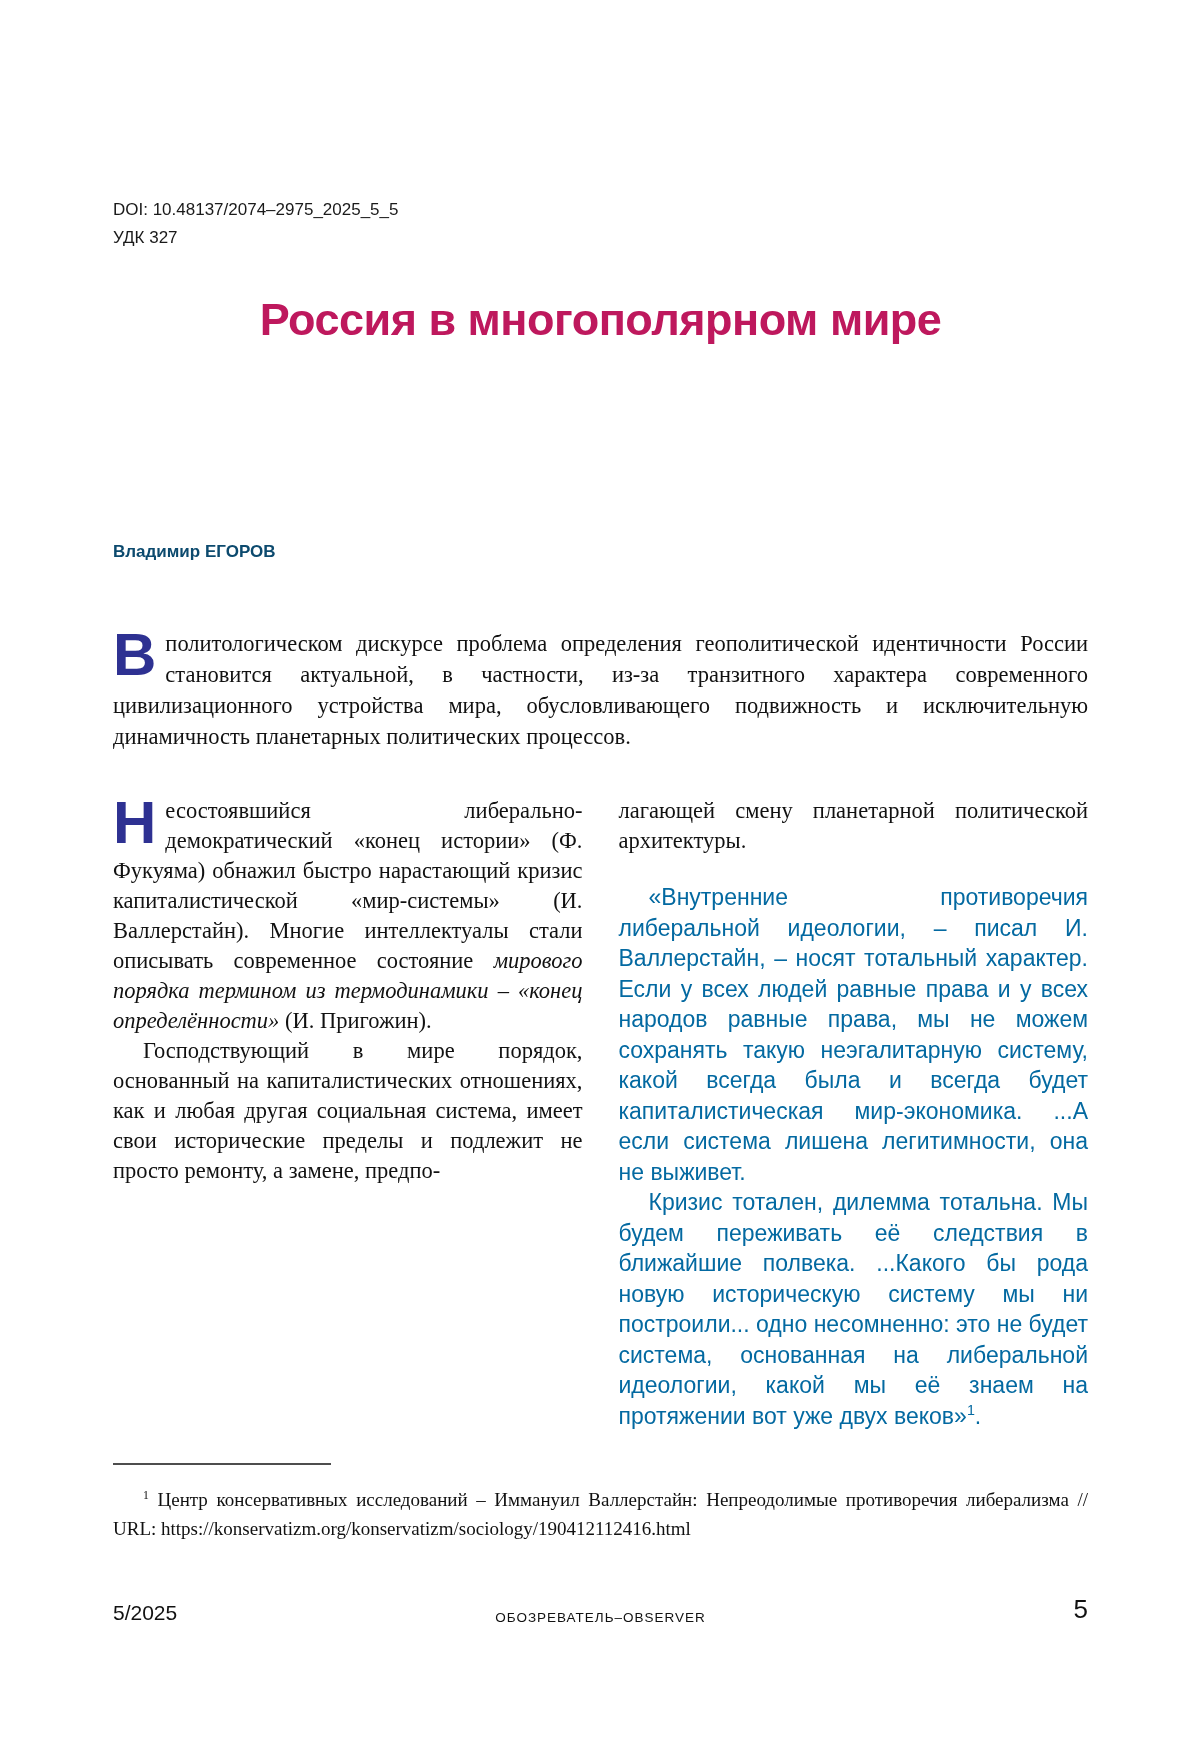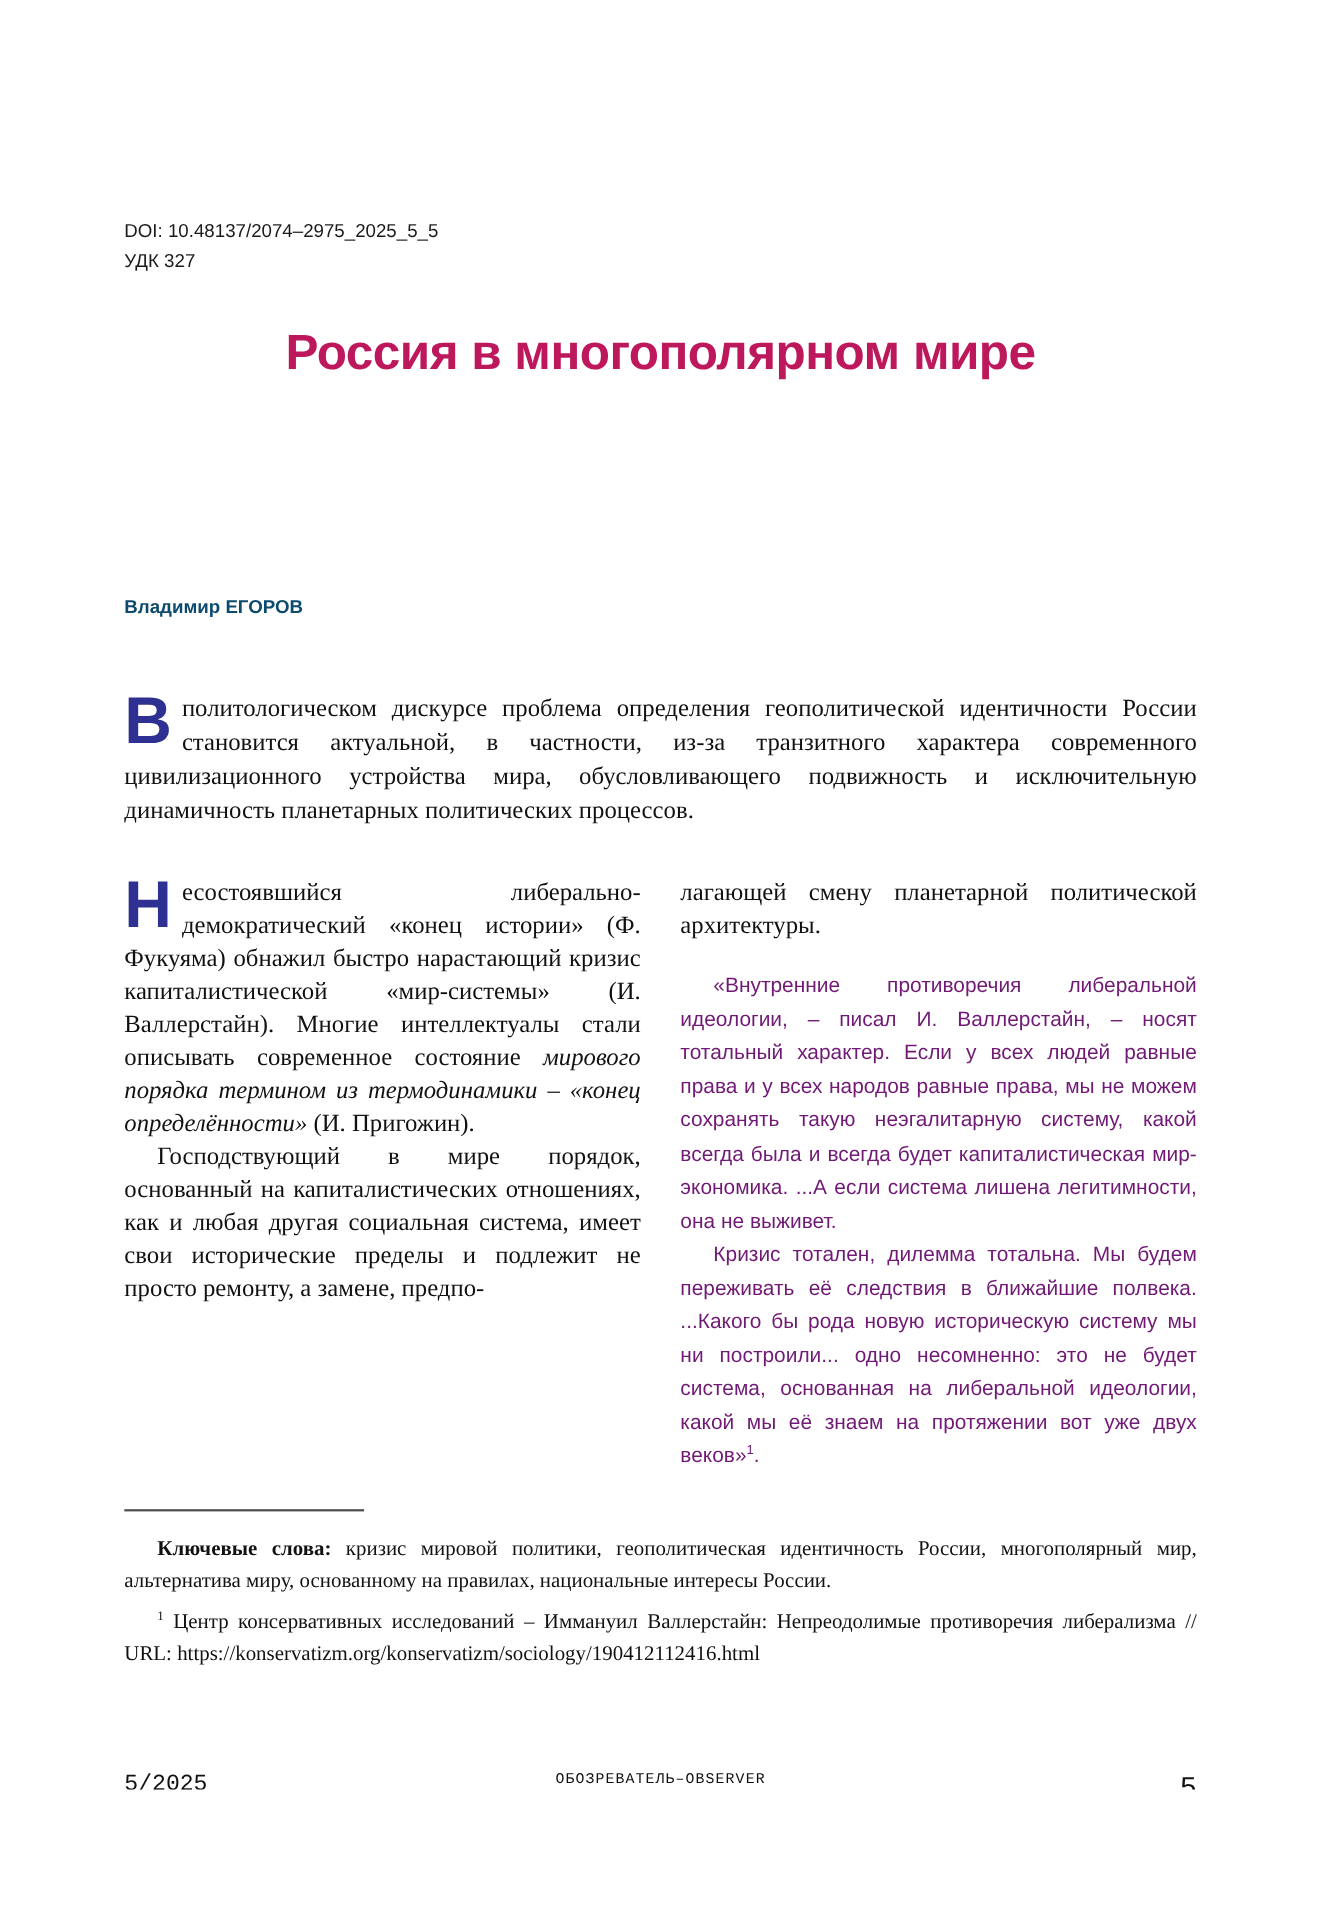--- a/index.html
+++ b/index.html
@@ -73,25 +73,25 @@
   .body-par {
     font-family: "Liberation Serif", serif;
     font-size: 22.5px;
     line-height: 30px;
     text-align: justify;
   }
   .body-par.indent { text-indent: 30px; }
   .italic { font-style: italic; }
   .quote-par {
     font-family: "Liberation Sans", sans-serif;
-    font-size: 19px;
+    font-size: 23px;
     line-height: 30.5px;
     text-align: justify;
     text-indent: 30px;
-    color: #701a75;
+    color: #0369a1;
   }
   .quote-block { margin-top: 26px; }
   sup { font-size: 0.62em; vertical-align: super; line-height: 0; }
   
   .footnote-sep {
     margin-top: 32px;
     width: 218px;
     border-top: 2px solid #4d4d4d;
   }
   .footnotes {
@@ -104,23 +104,22 @@
   .footnotes p { text-indent: 30px; }
   .footnotes p + p { margin-top: 8px; }
   .fn-link { color: #111111; text-decoration: none; }
   
   .footer {
     position: absolute;
     left: 113px;
     right: 112px;
     top: 1594px;
     display: flex;
-    align-items: flex-start;
-    font-family: Liberation Mono, monospace;
-    margin-top: 17px;
+    align-items: flex-end;
+    font-family: Liberation Sans, sans-serif;
   }
   .footer .issue { font-size: 21px; width: 200px; }
   .footer .journal {
     flex: 1;
     text-align: center;
     font-size: 13.5px;
     letter-spacing: 1px;
   }
   .footer .pageno {
     width: 200px;
@@ -163,23 +162,20 @@
             <span>Кризис тотален, дилемма тотальна. Мы будем переживать её следствия в ближайшие полвека. ...Какого бы рода новую историческую систему мы ни построили... одно несомненно: это не будет система, основанная на либеральной идеологии, какой мы её знаем на протяжении вот уже двух веков»</span><sup>1</sup><span>.</span>
           </div>
         </div>
       </div>
     </div>
 
     <div class="footnote-sep"></div>
 
     <div class="footnotes">
       <p>
-        <b>Ключевые слова:</b><span> кризис мировой политики, геополитическая идентичность России, многополярный мир, альтернатива миру, основанному на правилах, национальные интересы России.</span>
-      </p>
-      <p>
         <sup>1</sup><span> Центр консервативных исследований – Иммануил Валлерстайн: Непреодолимые противоречия либерализма // URL: </span><span class="fn-link">https://konservatizm.org/konservatizm/sociology/190412112416.html</span>
       </p>
     </div>
   </div>
 
   <div class="footer">
     <div class="issue">5/2025</div>
     <div class="journal">ОБОЗРЕВАТЕЛЬ–OBSERVER</div>
     <div class="pageno">5</div>
   </div>

